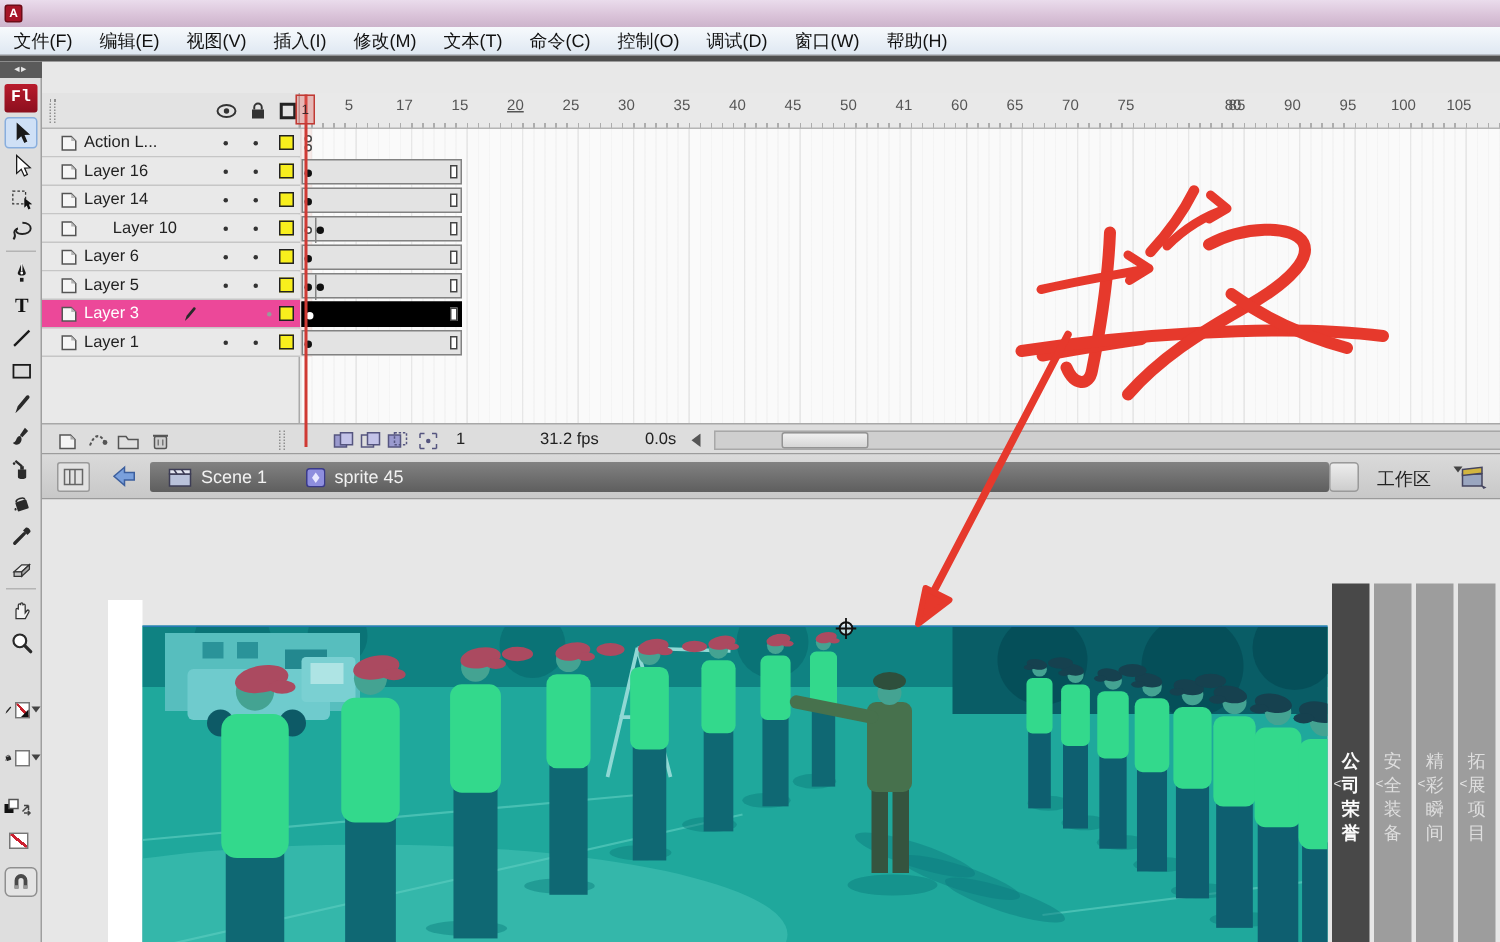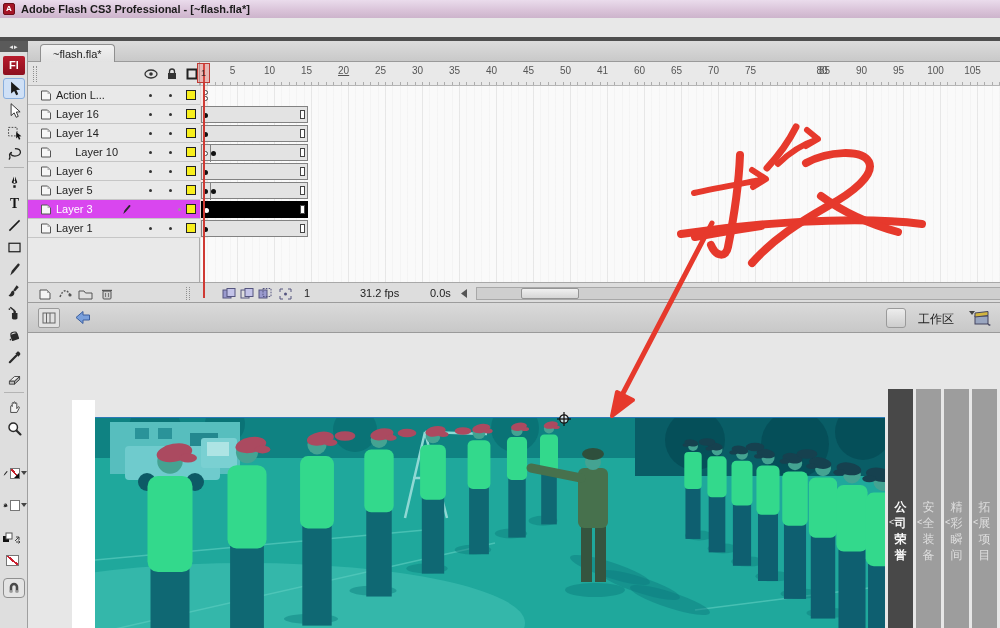--- a/index.html
+++ b/index.html
@@ -19,21 +19,21 @@
     display:flex; align-items:center; font-size:12px; color:#111; }
   .menu-item { padding:0 9px; height:100%; display:flex; align-items:center; cursor:default; }
   #darkstrip { left:0; top:37px; width:1000px; height:4px; background:#4e4e4e; }
 
   
   #toolstrip { left:0; top:41px; width:28px; height:587px; background:#dedede;
     border-right:1px solid #9f9f9f; }
   #dock-head { left:0; top:41px; width:28px; height:11px; background:#5a5a5a; color:#e8e8e8;
     font-size:7px; line-height:11px; text-align:center; letter-spacing:1px;}
   #fl-logo { left:3px; top:56px; width:22px; height:19px; background:linear-gradient(#b81b2c,#8c0f1e);
-    color:#fff; font-size:11px; font-weight:bold; text-align:center; line-height:19px; border-radius:2px;}
+    color:#fff; font-size:11px; font-weight:bold; text-align:center; line-height:19px; border-radius:2px;font-family:Liberation Mono, monospace;}
   .tool { position:absolute; left:3px; width:22px; height:21px; display:flex; align-items:center;
     justify-content:center; border-radius:3px; }
   .tool svg { width:17px; height:17px; }
   .tool.sel { background:#cfe0f6; border:1px solid #88aede; }
   .tsep { position:absolute; left:4px; width:20px; height:1px; background:#b4b4b4; }
   .colrow { position:absolute; left:2px; width:25px; height:16px; display:flex; align-items:center; gap:1px;}
   .swatch { width:13px; height:11px; background:#fff; border:1px solid #767676; position:relative; }
   .swatch.stroke::before { content:''; position:absolute; inset:0;
     background:linear-gradient(to top right, transparent 44%, #c5202a 44%, #c5202a 58%, transparent 58%); }
   .swatch.stroke::after { content:''; position:absolute; right:0; bottom:0; border-left:5px solid transparent;
@@ -58,21 +58,21 @@
   .rnum { position:absolute; top:3px; width:20px; text-align:center; font-size:10px; color:#555; }
   #frames-bg { left:200px; top:86px; width:800px; height:196px;
     background:
       repeating-linear-gradient(90deg, rgba(0,0,0,.055) 0 1px, transparent 1px 37px),
       repeating-linear-gradient(90deg, rgba(0,0,0,.022) 0 1px, transparent 1px 7.4px),
       #fafafa; }
   #layerpanel { left:28px; top:86px; width:172px; height:196px; background:#e9e9e9;
     border-right:1px solid #aaa; }
   .lrow { position:absolute; left:28px; width:172px; height:19px; background:#e9e9e9;
     border-bottom:1px solid #c6c6c6; display:flex; align-items:center; font-size:11px; color:#222; }
-  .lrow.sel { background:#d946ef; color:#fff; }
+  .lrow.sel { background:#ec4899; color:#fff; }
   .licon { margin-left:12px; width:12px; height:11px; }
   .lname { margin-left:4px; width:62px; overflow:hidden; white-space:nowrap; }
   .ldot { position:absolute; width:3px; height:3px; border-radius:50%; background:#333; top:8px; }
   .lrow.sel .ldot { background:#9a9a9a; }
   .ysq { position:absolute; left:158px; top:4px; width:10px; height:10px; background:#f8ef1d;
     border:1.5px solid #222; }
   .span { position:absolute; left:201px; width:107px; height:17px; background:#e3e3e3;
     border:1px solid #828282; }
   .span.black { background:#000; border-color:#000; }
   .endm { position:absolute; right:2px; top:3px; width:5px; height:9px; background:#fff; border:1px solid #444; }
@@ -123,23 +123,35 @@
   #annotation { left:0; top:0; width:1000px; height:628px; z-index:40; pointer-events:none; }
   .grip { position:absolute; width:4px; border-left:1px dotted #909090; border-right:1px dotted #909090; }
 </style>
 </head>
 <body>
 
 <div id="app">
 
   <div class="abs" id="titlebar">
     <div id="app-icon">A</div>
-    <span>Adobe Flash CS3 Professional - [~flash.fla*]</span>
   </div>
 
+  <div class="abs" id="menubar">
+      <div class="menu-item">文件(F)</div>
+      <div class="menu-item">编辑(E)</div>
+      <div class="menu-item">视图(V)</div>
+      <div class="menu-item">插入(I)</div>
+      <div class="menu-item">修改(M)</div>
+      <div class="menu-item">文本(T)</div>
+      <div class="menu-item">命令(C)</div>
+      <div class="menu-item">控制(O)</div>
+      <div class="menu-item">调试(D)</div>
+      <div class="menu-item">窗口(W)</div>
+      <div class="menu-item">帮助(H)</div>
+    </div>
   <div class="abs" id="darkstrip"></div>
 
   <div class="abs" id="toolstrip"></div>
   <div class="abs" id="dock-head">◂▸</div>
   <div class="abs" id="fl-logo">Fl</div>
   <div class="abs" id="tools">
       <div class="tool sel" style="left: 3px; top: 78px;">
         <svg viewBox="0 0 20 20">
           <path d="M6 2 L6 16 L9.6 12.8 L12 18 L14.4 16.9 L12.2 11.8 L16.6 11.6 Z" fill="#1a1a1a"></path>
         </svg>
@@ -274,43 +286,38 @@
       </div>
       <div class="colrow" style="top: 578px; left: 3px; width: 22px; height: 20px; border: 1px solid rgb(143, 143, 143); border-radius: 4px; background: rgb(228, 228, 228); justify-content: center;">
         <svg width="16" height="15" viewBox="0 0 20 20">
           <path d="M6 15 V8 a4 4 0 0 1 8 0 V15" fill="none" stroke="#4a4a4a" stroke-width="3.4"></path>
           <rect x="4.4" y="12.2" width="3.4" height="3.2" fill="#999"></rect>
           <rect x="12.2" y="12.2" width="3.4" height="3.2" fill="#999"></rect>
         </svg>
       </div>
     </div>
 
-  <div class="abs" id="tabbar">
-    <div id="doc-tab">
-      <span>~flash.fla*</span>
-    </div>
-  </div>
 
   <div class="abs" id="tl-left-head">
     <div class="grip" style="left:5px;top:4px;height:16px;"></div>
     <svg class="abs" style="left:116px;top:6px;" width="14" height="12">
       <ellipse cx="7" cy="6" rx="6" ry="4" fill="none" stroke="#333" stroke-width="1.3"></ellipse>
         <circle cx="7" cy="6" r="1.8" fill="#333"></circle>
     </svg>
     <svg class="abs" style="left:138px;top:5px;" width="12" height="13">
       <rect x="2" y="6" width="8" height="6" fill="#333"></rect>
         <path d="M3.5 6 V4.5 a2.5 2.5 0 0 1 5 0 V6" fill="none" stroke="#333" stroke-width="1.3"></path>
     </svg>
     <svg class="abs" style="left:158px;top:6px;" width="12" height="12">
       <rect x="1.5" y="1.5" width="9" height="9" fill="none" stroke="#222" stroke-width="2"></rect>
     </svg>
   </div>
   <div class="abs" id="ruler">
       <div class="rnum" style="left: 22.6px;">5</div>
-      <div class="rnum" style="left: 59.6px;">10</div>
+      <div class="rnum" style="left: 59.6px;">17</div>
       <div class="rnum" style="left: 96.6px;">15</div>
       <div class="rnum" style="left: 133.6px; text-decoration: underline;">20</div>
       <div class="rnum" style="left: 170.6px;">25</div>
       <div class="rnum" style="left: 207.6px;">30</div>
       <div class="rnum" style="left: 244.6px;">35</div>
       <div class="rnum" style="left: 281.6px;">40</div>
       <div class="rnum" style="left: 318.6px;">45</div>
       <div class="rnum" style="left: 355.6px;">50</div>
       <div class="rnum" style="left: 392.6px;">41</div>
       <div class="rnum" style="left: 429.6px;">60</div>
@@ -483,20 +490,34 @@
     <div class="sbtn" style="left:10px;top:5px;width:22px;height:20px;border:1px solid #9a9a9a;background:#e2e2e2;border-radius:2px;">
       <svg width="14" height="12">
           <rect x="1" y="1" width="12" height="10" fill="none" stroke="#666"></rect>
           <line x1="4.5" y1="1" x2="4.5" y2="11" stroke="#666"></line>
           <line x1="8" y1="1" x2="8" y2="11" stroke="#666"></line>
         </svg>
       </div>
     <svg class="abs" style="left:46px;top:7px;" width="17" height="15">
       <path d="M9 1.5 L2 7.5 L9 13.5 V10 H15.5 V5 H9 Z" fill="#7aa0dc" stroke="#3c5f9e" stroke-width="1"></path>
     </svg>
+    <div id="scenebar">
+      <svg style="margin-left:12px" width="16" height="13">
+        <rect x="1" y="4" width="14" height="8" fill="#b9c2da" stroke="#3c3c55"></rect>
+        <path d="M1 1 h14 v3 h-14 z" fill="#e4e7f2" stroke="#3c3c55"></path>
+        <line x1="4" y1="1" x2="6" y2="4" stroke="#3c3c55"></line>
+          <line x1="9" y1="1" x2="11" y2="4" stroke="#3c3c55"></line>
+      </svg>
+      <span style="margin-left:6px">Scene 1</span>
+      <svg style="margin-left:26px" width="13" height="13">
+        <rect x="0.5" y="0.5" width="12" height="12" rx="2" fill="#8e8ede" stroke="#3a3a8a"></rect>
+        <path d="M6.5 3 L9 6.5 L6.5 10 L4 6.5 Z" fill="#e8e8ff"></path>
+      </svg>
+      <span style="margin-left:6px">sprite 45</span>
+    </div>
     <div id="scenebar-cap"></div>
     <div id="workspace">
       <span>工作区</span>
       <span class="dd"></span>
     </div>
     <svg class="abs" style="left:946px;top:7px" width="18" height="16">
       <rect x="1" y="6" width="13" height="8" fill="#9aa6c0" stroke="#44445f"></rect>
       <path d="M1 3 l13 -1.5 v4 l-13 1.5 z" fill="#d2b540" stroke="#44445f"></path>
       <path d="M13 13 l4 2 -2 1 z" fill="#44445f"></path>
     </svg>

